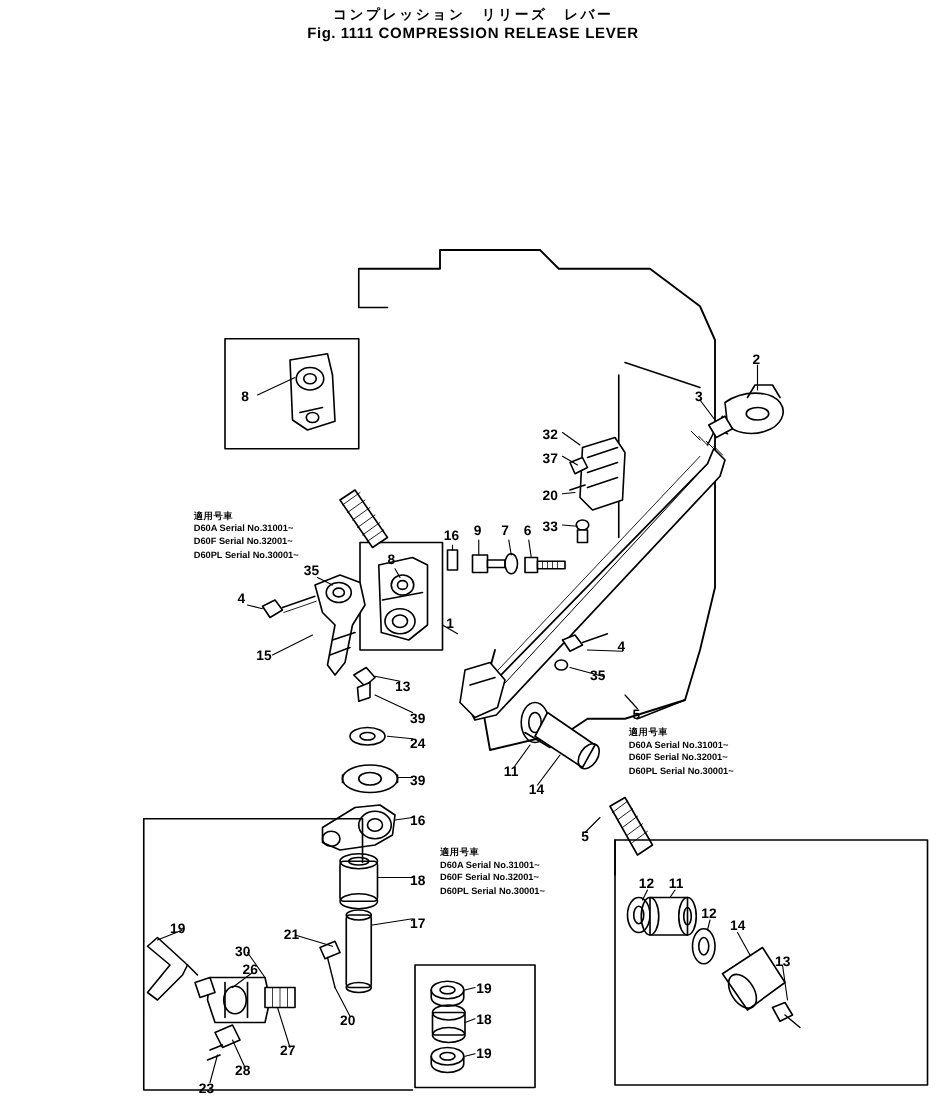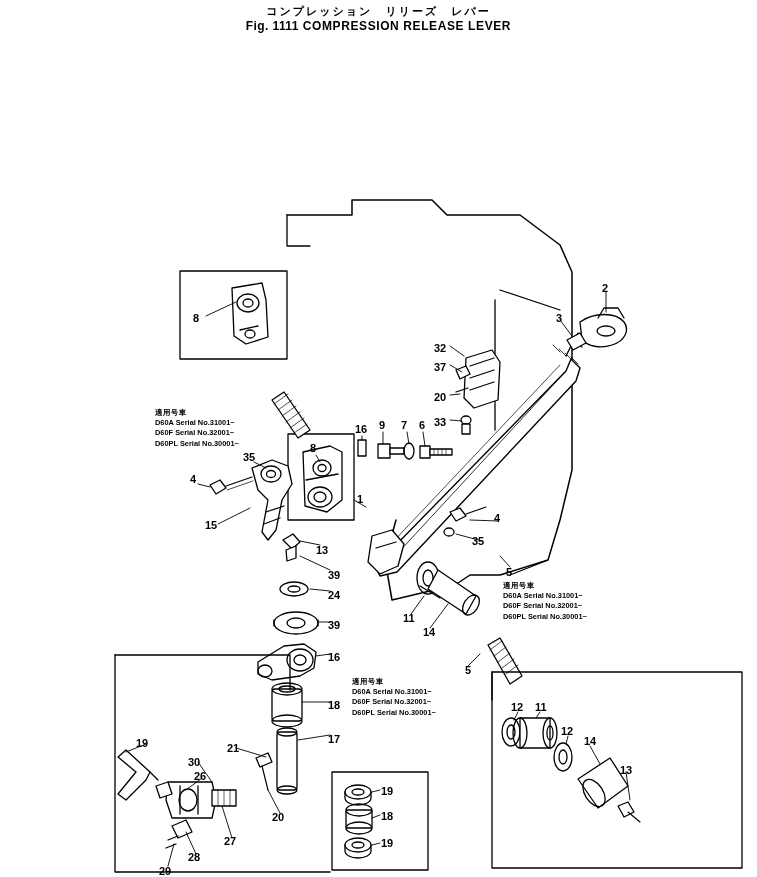--- a/index.html
+++ b/index.html
@@ -356,21 +356,21 @@
   <div class="callout" style="left:328px;top:734px">17</div>
   <div class="callout" style="left:227px;top:743px">21</div>
   <div class="callout" style="left:188px;top:757px">30</div>
   <div class="callout" style="left:194px;top:771px">26</div>
   <div class="callout" style="left:381px;top:786px">19</div>
   <div class="callout" style="left:272px;top:812px">20</div>
   <div class="callout" style="left:381px;top:811px">18</div>
   <div class="callout" style="left:224px;top:836px">27</div>
   <div class="callout" style="left:188px;top:852px">28</div>
   <div class="callout" style="left:381px;top:838px">19</div>
-  <div class="callout" style="left:159px;top:866px">29</div>
+  <div class="callout" style="left:159px;top:866px">23</div>
 
   <div class="note" style="left:155px;top:408px">
     <div class="jp">適用号車</div>
     <div>D60A   Serial No.31001~</div>
     <div>D60F   Serial No.32001~</div>
     <div>D60PL  Serial No.30001~</div>
   </div>
 
   <div class="note" style="left:503px;top:581px">
     <div class="jp">適用号車</div>

